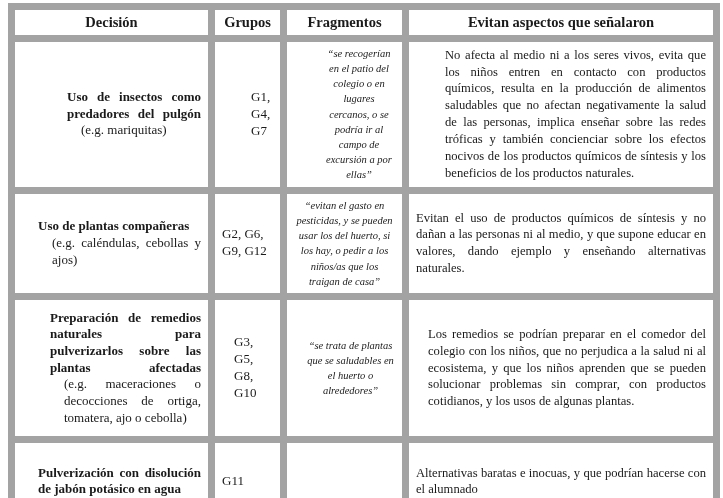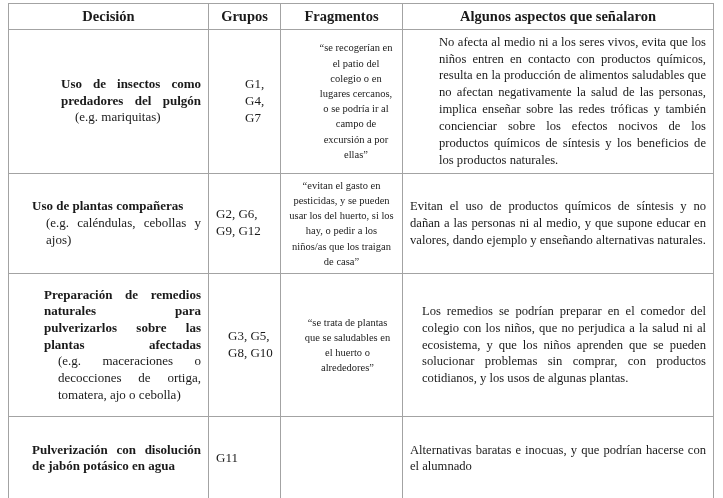--- a/index.html
+++ b/index.html
@@ -24,21 +24,21 @@
   }
 
   table.decisions {
     border-collapse: collapse;
     width: 705px;
     table-layout: fixed;
   }
 
   table.decisions th,
   table.decisions td {
-    border: 1px solid #a3a3a3;
+    border: 7px solid #a3a3a3;
     vertical-align: middle;
     padding: 4px 7px;
   }
 
   
   col.c-decision   { width: 200px; }
   col.c-grupos     { width: 72px;  }
   col.c-fragmentos { width: 122px; }
   col.c-aspectos   { width: 311px; }
 
@@ -87,20 +87,21 @@
   .cell-grupos {
     text-align: left;
     font-size: 13px;
     line-height: 1.3;
     white-space: pre-line;
   }
 
   
   .cell-fragmentos {
     text-align: center;
+    font-style: italic;
     font-size: 10.5px;
     line-height: 1.45;
     padding: 6px 7px;
   }
 
   
   .cell-aspectos {
     font-size: 12.6px;
     line-height: 1.34;
     text-align: justify;
@@ -123,21 +124,21 @@
       <col class="c-decision">
       <col class="c-grupos">
       <col class="c-fragmentos">
       <col class="c-aspectos">
     </colgroup>
     <thead>
       <tr>
         <th>Decisión</th>
         <th>Grupos</th>
         <th>Fragmentos</th>
-        <th>Algunos aspectos que señalaron</th>
+        <th>Evitan aspectos que señalaron</th>
       </tr>
     </thead>
     <tbody>
 
       <tr class="row-0">
         <td class="cell-decision justify-full">
           <span class="d-title">Uso de insectos como predadores del pulgón</span>
           <span class="d-eg last-line-left">(e.g. mariquitas)</span>
         </td>
         <td class="cell-grupos">G1, G4, G7</td>

